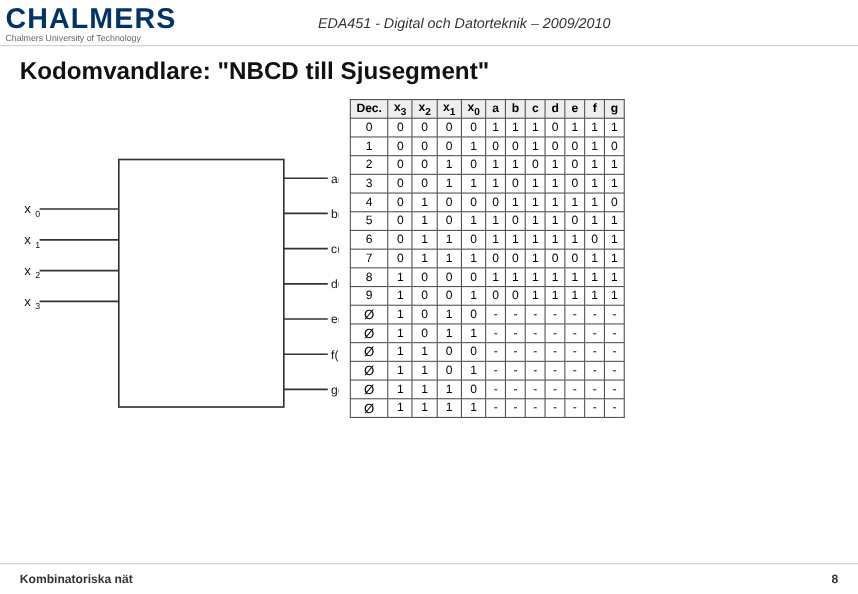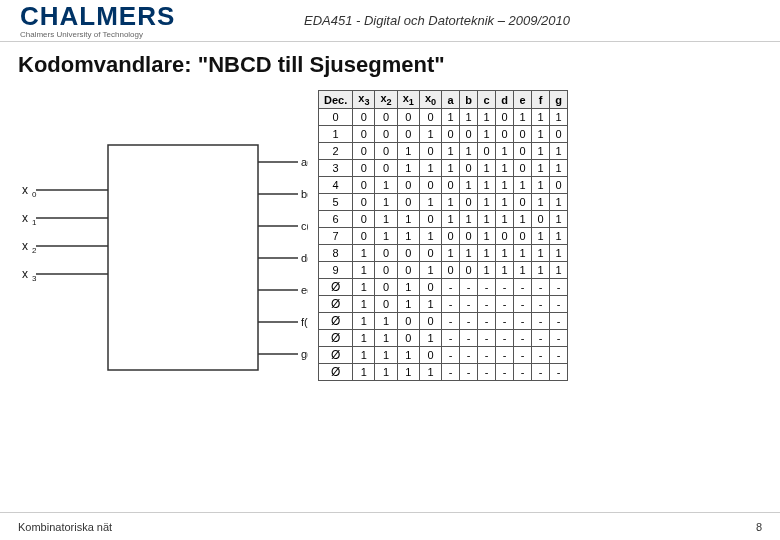--- a/index.html
+++ b/index.html
@@ -12,21 +12,21 @@
       position: relative;
     }
 
     
     #header {
       display: flex;
       align-items: center;
       height: 42px;
       background: #fff;
       border-bottom: 1px solid #ccc;
-      padding: 0 20px;
+      padding: 0 5px;
     }
     #logo-area {
       width: 274px;
       display: flex;
       flex-direction: column;
       justify-content: center;
     }
     #logo-text {
       font-size: 26px;
       font-weight: 900;
@@ -108,20 +108,21 @@
       left: 0;
       right: 0;
       height: 28px;
       display: flex;
       align-items: center;
       justify-content: space-between;
       padding: 0 18px;
       border-top: 1px solid #ccc;
       font-size: 11px;
       color: #333;
+      font-weight: bold;
     }
 
     
     #circuit-svg {
       position: absolute;
       left: 0;
       top: 0;
       width: 290px;
       height: 300px;
     }

